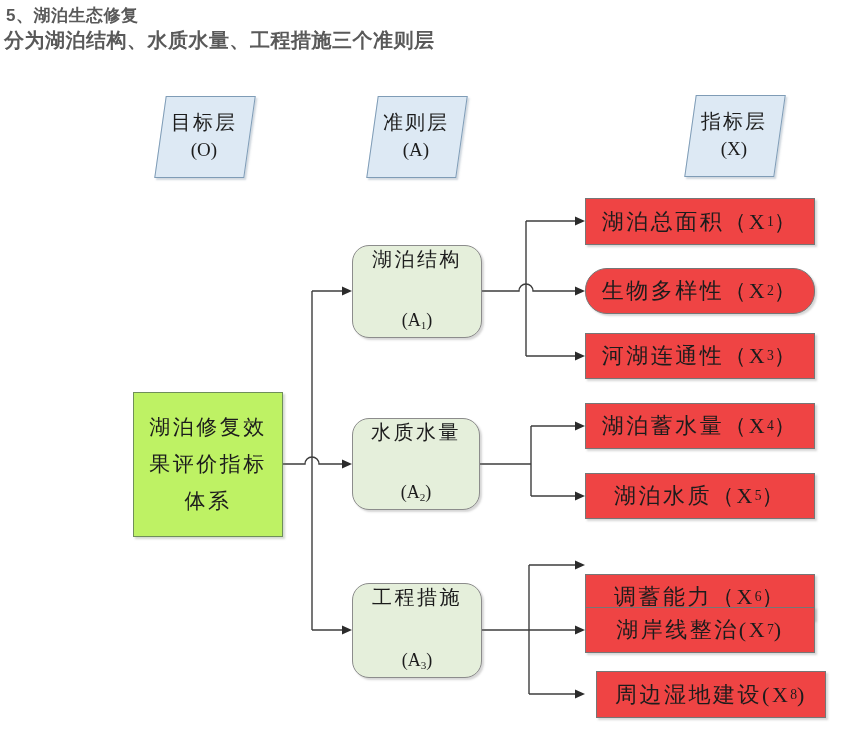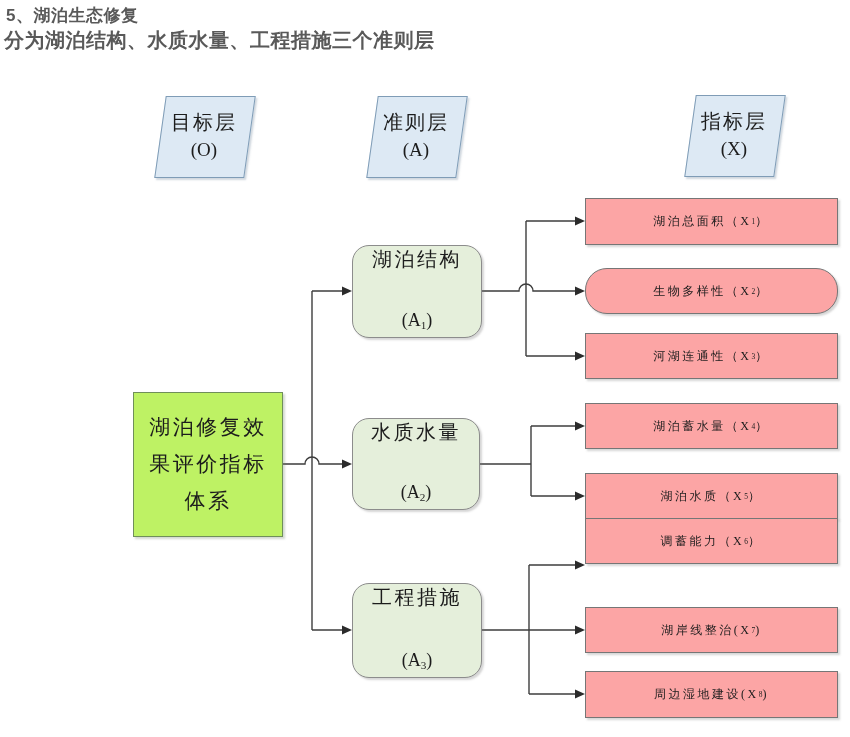--- a/index.html
+++ b/index.html
@@ -48,24 +48,24 @@
   .a-box{
     position:absolute;left:352px;width:130px;
     background:#e5efdb;border:1.4px solid #8c8c8c;border-radius:17px;box-sizing:border-box;
     display:flex;flex-direction:column;align-items:center;justify-content:space-between;
     box-shadow:2px 2px 2px rgba(120,120,120,0.3);
   }
   .a-line1{font-size:20px;letter-spacing:2.5px;line-height:26px;}
   .a-line2{font-size:18px;line-height:24px;}
 
   .x-box{
-    position:absolute;left:585px;width:253px;height:46px;
-    background:#fca5a5;border:1.3px solid #767676;box-sizing:border-box;
+    position:absolute;left:585px;width:230px;height:46px;
+    background:#ef4444;border:1.3px solid #767676;box-sizing:border-box;
     display:flex;align-items:center;justify-content:center;
-    font-size:12px;letter-spacing:2.5px;
+    font-size:22px;letter-spacing:2.5px;
     box-shadow:2px 2px 2px rgba(120,120,120,0.3);
   }
   sub{font-size:0.62em;vertical-align:-0.25em;letter-spacing:0;}
 </style>
 </head>
 <body>
 
 <div class="canvas">
 
   <div class="title1">5、湖泊生态修复</div>
@@ -163,29 +163,29 @@
   <div class="x-box" style="top:403px;">
       <span>湖泊蓄水量（X</span>
       <sub>4</sub>
       <span>）</span>
     </div>
   <div class="x-box" style="top:473px;">
       <span>湖泊水质（X</span>
       <sub>5</sub>
       <span>）</span>
     </div>
-  <div class="x-box" style="top:518px;">
+  <div class="x-box" style="top:574px;">
       <span>调蓄能力（X</span>
       <sub>6</sub>
       <span>）</span>
     </div>
   <div class="x-box" style="top:607px;">
       <span>湖岸线整治(X</span>
       <sub>7</sub>
       <span>)</span>
     </div>
-  <div class="x-box" style="top:671px;height:47px;">
+  <div class="x-box" style="top:671px;height:47px;margin-left:11px;">
       <span>周边湿地建设(X</span>
       <sub>8</sub>
       <span>)</span>
     </div>
 
 </div>
 
 </body></html>

